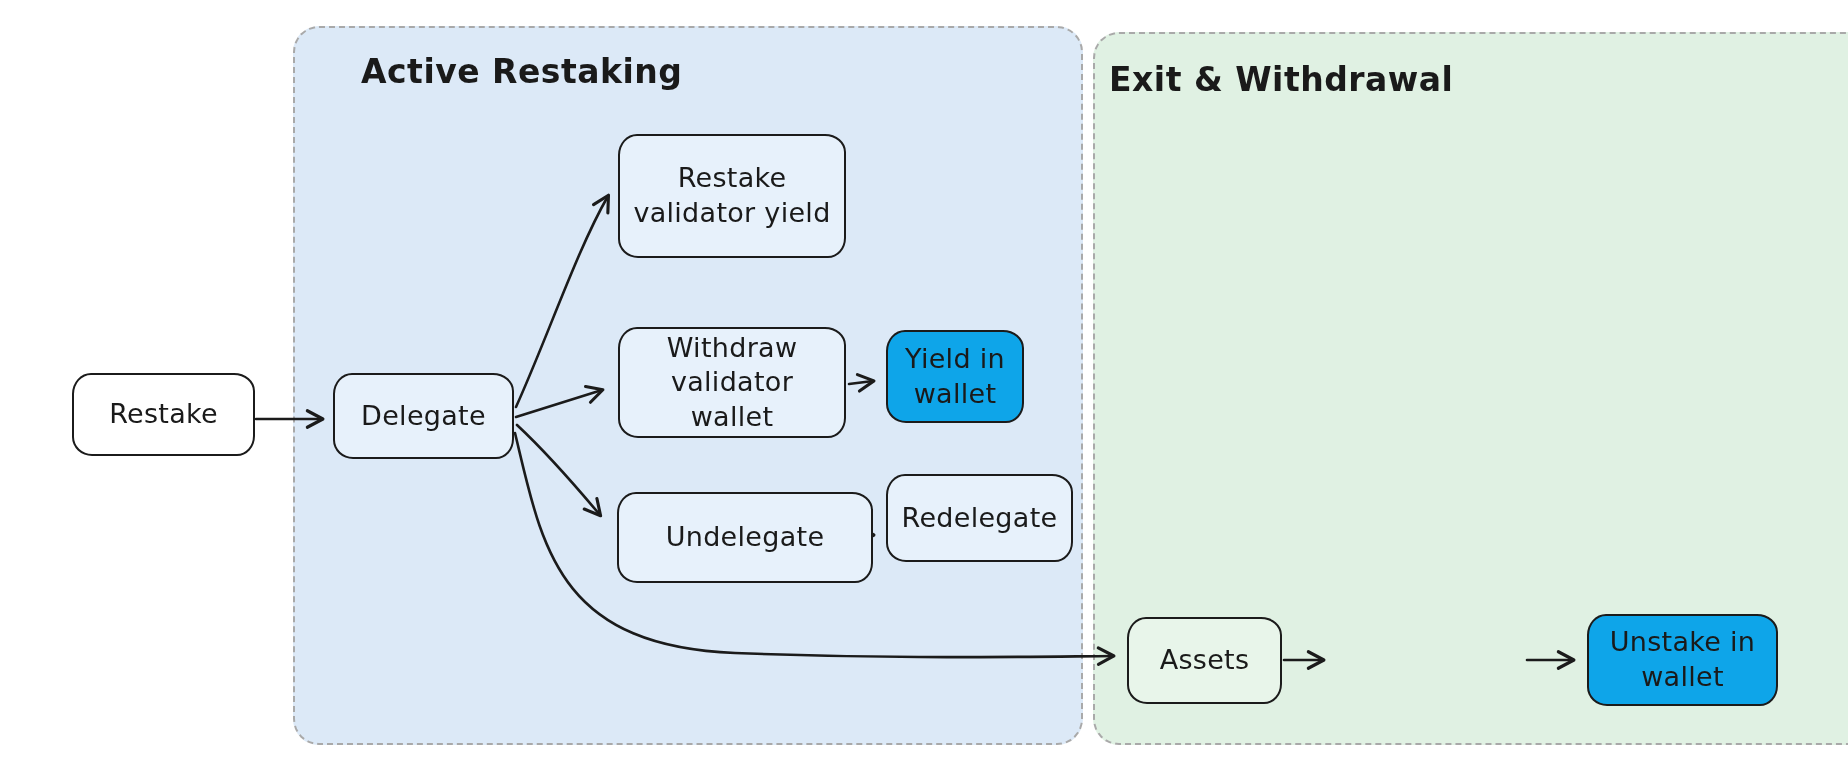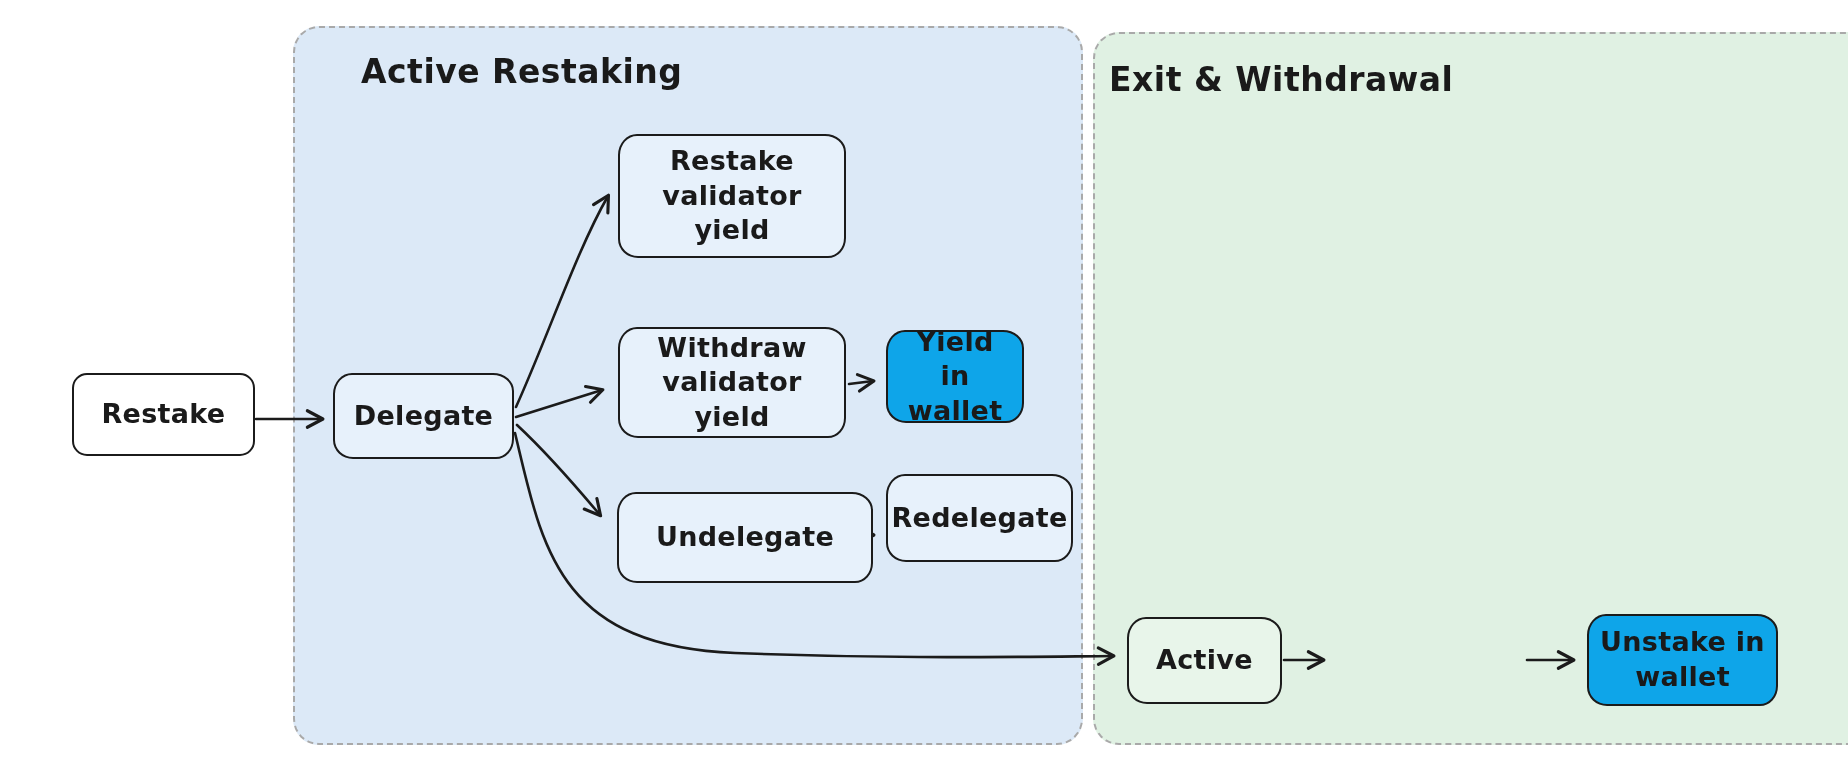--- a/index.html
+++ b/index.html
@@ -47,21 +47,21 @@
     position: absolute;
     border: 2.6px solid #1b1b1b;
     box-sizing: border-box;
     display: flex;
     align-items: center;
     justify-content: center;
     text-align: center;
     font-size: 27px;
     line-height: 1.28;
     color: #1a1a1a;
-    font-weight: 700;
+    font-weight: 400;
     letter-spacing: 0.3px;
     padding: 12px 10px;
     z-index: 2;
     border-radius: 19px 21px 18px 20px / 21px 18px 20px 19px;
     background: #e7f1fb;
   }
   .node.white  { background: #ffffff; }
   .node.blue   { background: #e7f1fb; }
   .node.green  { background: #e8f5ea; }
   .node.bright { background: #0ea5e9; }
@@ -89,50 +89,50 @@
     <path class="edge" d="M 516 407 C 548 336, 577 250, 608 196" marker-end="url(#arrow)"></path>
     <path class="edge" d="M 516 417 L 602 390" marker-end="url(#arrow)"></path>
     <path class="edge" d="M 517 425 C 546 452, 574 484, 600 515" marker-end="url(#arrow)"></path>
     <path class="edge" d="M 515 433 C 542 545, 556 646, 735 653 C 888 659, 1000 657, 1113 656" marker-end="url(#arrow)"></path>
     <path class="edge" d="M 849 384 L 873 381" marker-end="url(#arrow)"></path>
     <path class="edge" d="M 849 535 L 873 535" marker-end="url(#arrow)"></path>
     <path class="edge" d="M 1284 660 L 1323 660" marker-end="url(#arrow)"></path>
     <path class="edge" d="M 1527 660 L 1573 660" marker-end="url(#arrow)"></path>
   </svg>
 
-  <div class="node white" style="left:72px; top:373px; width:183px; height:83px;border-radius:15px;">
+  <div class="node white" style="left:72px; top:373px; width:183px; height:83px;">
     <span>Restake</span>
   </div>
 
   <div class="node blue" style="left:333px; top:373px; width:181px; height:86px;">
     <span>Delegate</span>
   </div>
 
   <div class="node blue" style="left:618px; top:134px; width:228px; height:124px;">
     <span>Restake validator yield</span>
   </div>
 
   <div class="node blue" style="left:618px; top:327px; width:228px; height:111px;">
-    <span>Withdraw validator yield</span>
+    <span>Withdraw validator wallet</span>
   </div>
 
   <div class="node bright" style="left:886px; top:330px; width:138px; height:93px;">
     <span>Yield in wallet</span>
   </div>
 
   <div class="node blue" style="left:617px; top:492px; width:256px; height:91px;align-items:center;">
     <span>Undelegate</span>
   </div>
 
   <div class="node blue" style="left:886px; top:474px; width:187px; height:88px;">
     <span>Redelegate</span>
   </div>
 
   <div class="node green" style="left:1127px; top:617px; width:155px; height:87px;">
-    <span>Active</span>
+    <span>Assets</span>
   </div>
 
 
   <div class="node bright" style="left:1587px; top:614px; width:191px; height:92px;">
     <span>Unstake in wallet</span>
   </div>
 
 </div>
 
 </body></html>

